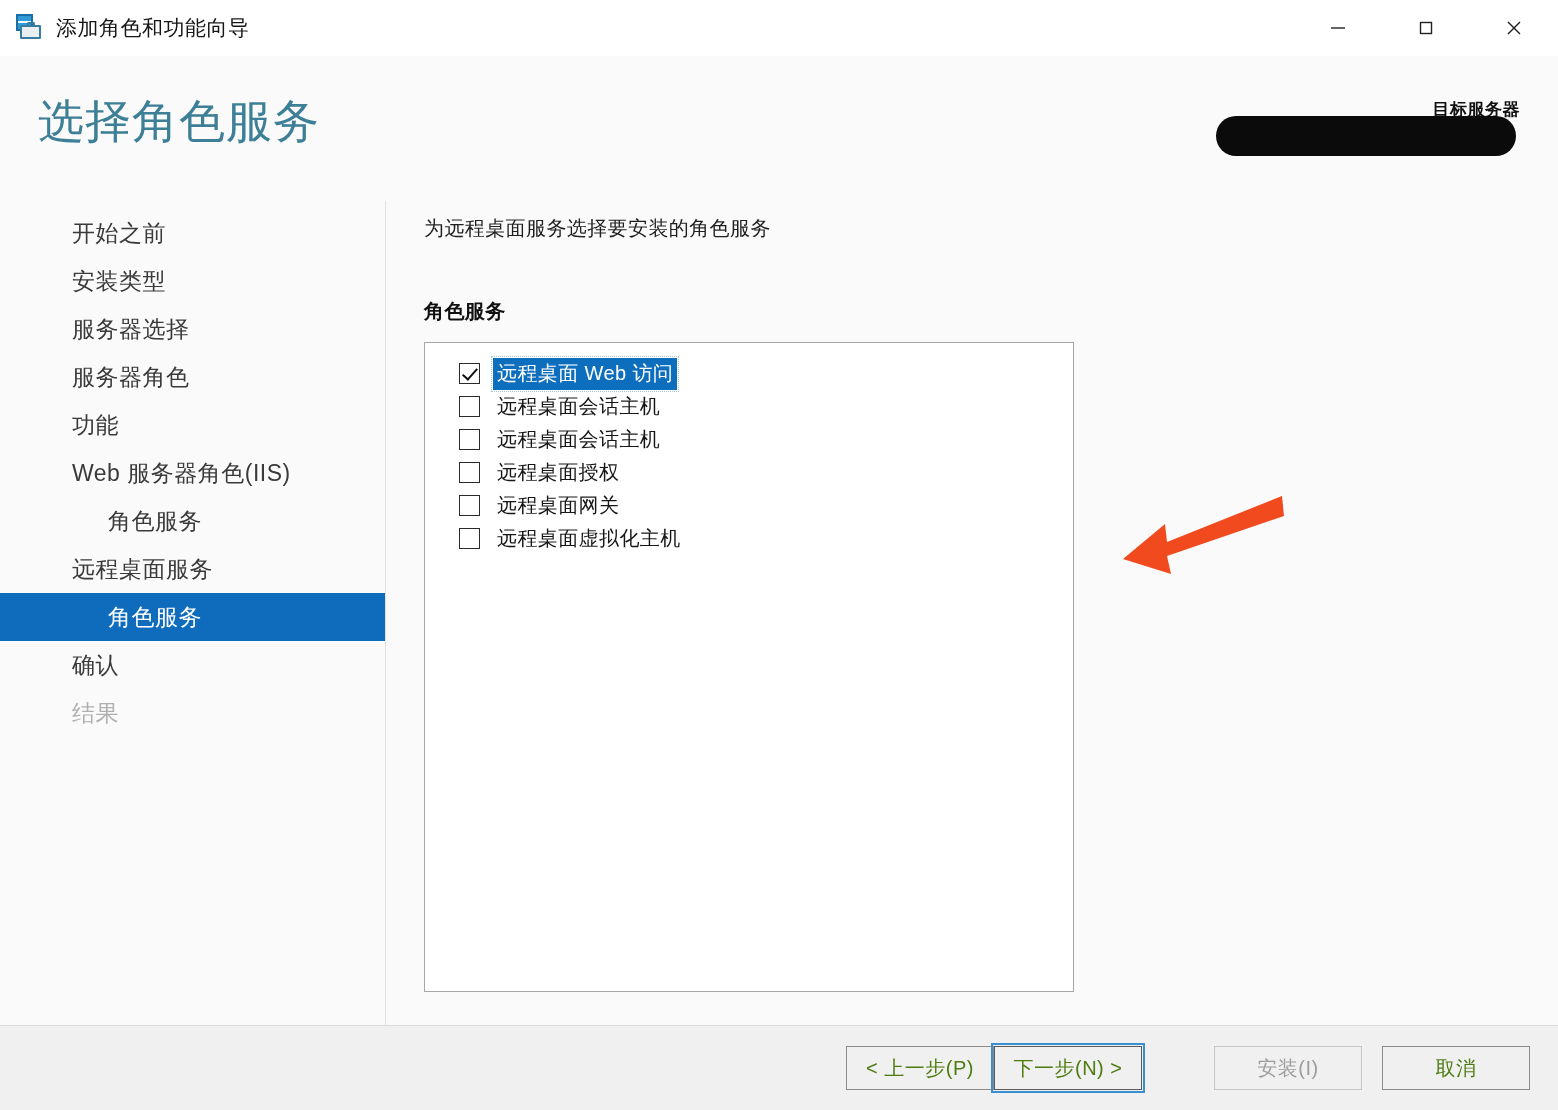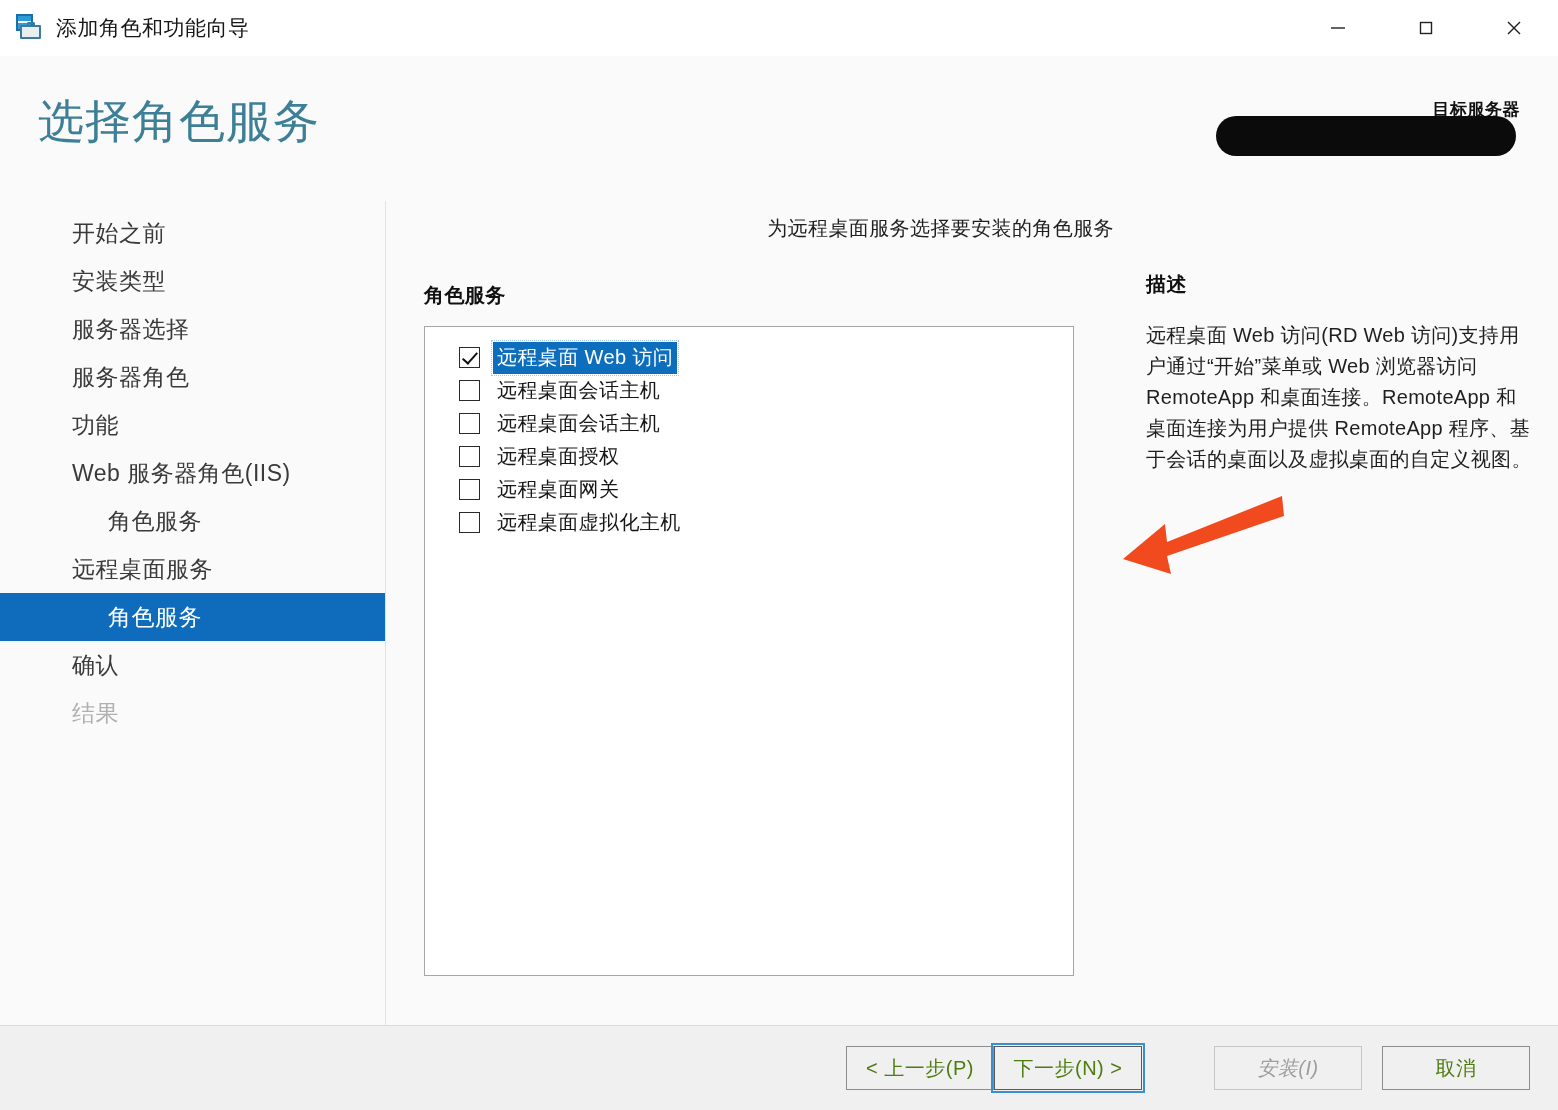--- a/index.html
+++ b/index.html
@@ -185,23 +185,22 @@
 
   .main-left {
     width: 690px;
     flex: 0 0 690px;
   }
 
   .instruction {
     font-size: 20px;
     color: #1f1f1f;
     letter-spacing: .4px;
-    margin-bottom: 40px;
+    margin-bottom: 56px;
     white-space: nowrap;
-    text-align: right;
   }
 
   .section-head {
     font-size: 20px;
     font-weight: bold;
     color: #111;
     letter-spacing: .4px;
     margin-bottom: 17px;
   }
 
@@ -313,21 +312,20 @@
   .btn.prev { margin-right: 0; }
   .btn.next {
     border: 1px solid #5a5a5a;
     outline: 2px solid #3a8fd0;
     outline-offset: 1px;
   }
   .btn.install {
     margin-left: 72px;
     border: 1px solid #c6c6c6;
     color: #9d9d9d;
-    font-style: italic;
   }
   .btn.cancel { margin-left: 20px; }
 </style>
 </head>
 <body>
 
 <div class="window">
 
   <div class="titlebar">
     <div class="app-icon">
@@ -430,24 +428,20 @@
             <span class="cb-box"></span>
             <span class="cb-label">远程桌面网关</span>
           </div>
           <div class="cb-row">
             <span class="cb-box"></span>
             <span class="cb-label">远程桌面虚拟化主机</span>
           </div>
         </div>
       </div>
 
-      <div class="main-right">
-        <div class="desc-head">描述</div>
-        <div class="desc-text">远程桌面 Web 访问(RD Web 访问)支持用户通过“开始”菜单或 Web 浏览器访问 RemoteApp 和桌面连接。RemoteApp 和桌面连接为用户提供 RemoteApp 程序、基于会话的桌面以及虚拟桌面的自定义视图。</div>
-      </div>
 
       <svg class="arrow-anno" viewBox="0 0 165 85">
         <polygon points="163,2 48,48 46,30 4,65 52,80 48,62 165,22" fill="#F04A1E"></polygon>
       </svg>
 
     </div>
   </div>
 
   <div class="footer">
     <button class="btn prev">&lt; 上一步(P)</button>

